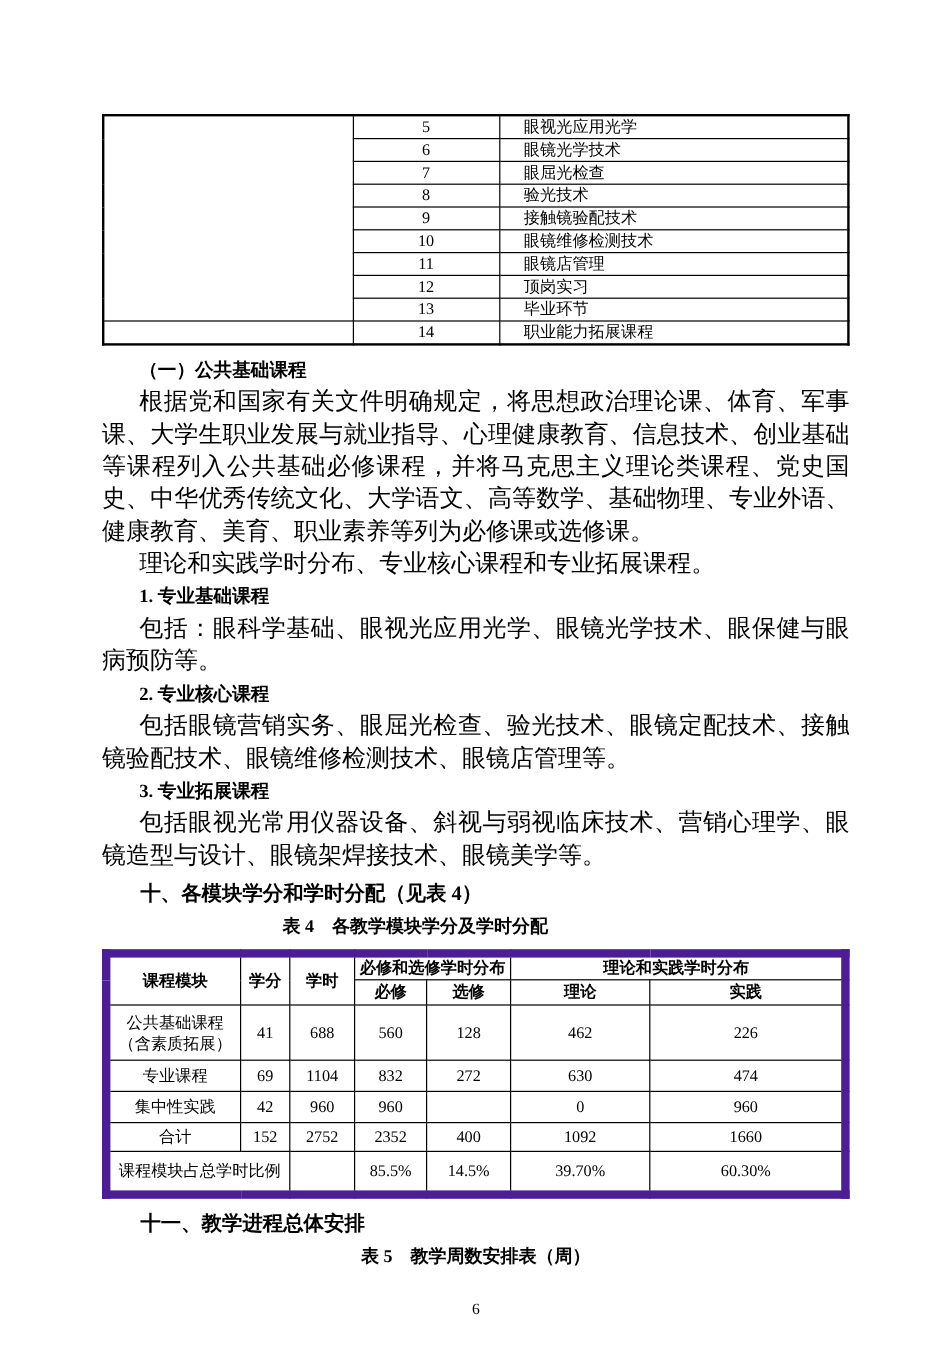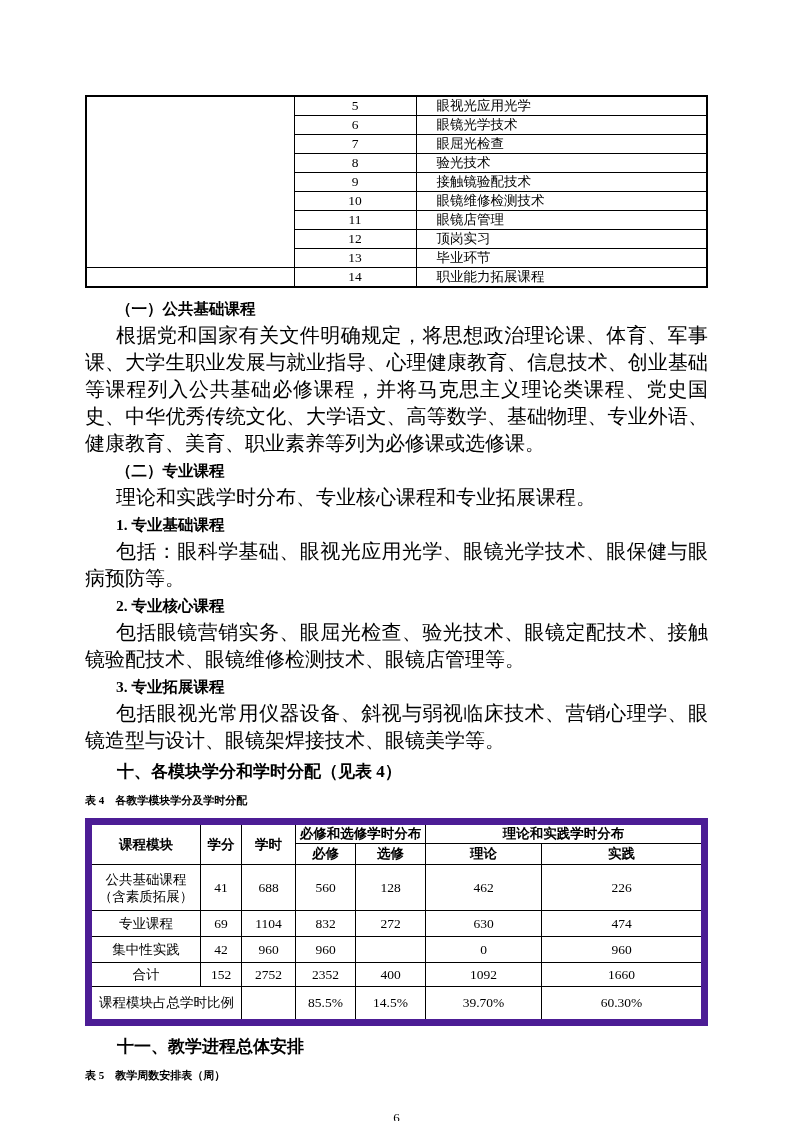--- a/index.html
+++ b/index.html
@@ -53,23 +53,23 @@
   .sec-h {
     font-weight:bold;
     font-size:17px;
     line-height:30px;
     padding-left:32px;
     margin-top:3px;
   }
   .sec-h.second { margin-top:6px; }
   .tbl-title {
     font-weight:bold;
-    font-size:11px;
+    font-size:15px;
     line-height:27px;
-    text-align:left;
+    text-align:center;
   }
   .tbl-title.t4 { margin-right:101px; }
 
   
   table.t4 {
     border-collapse:collapse;
     table-layout:fixed;
     width:623px;
     margin-top:4px;
     border:7px solid #4c1d95;
@@ -151,21 +151,20 @@
           <td></td>
           <td class="num">14</td>
           <td class="course">职业能力拓展课程</td>
         </tr>
       </tbody>
     </table>
 
     <div class="sub-h first-after-table">（一）公共基础课程</div>
     <p class="body-p">根据党和国家有关文件明确规定，将思想政治理论课、体育、军事课、大学生职业发展与就业指导、心理健康教育、信息技术、创业基础等课程列入公共基础必修课程，并将马克思主义理论类课程、党史国史、中华优秀传统文化、大学语文、高等数学、基础物理、专业外语、健康教育、美育、职业素养等列为必修课或选修课。</p>
 
-    <div class="sub-h">（二）专业课程</div>
     <p class="body-p">理论和实践学时分布、专业核心课程和专业拓展课程。</p>
 
     <div class="sub-h">1. 专业基础课程</div>
     <p class="body-p">包括：眼科学基础、眼视光应用光学、眼镜光学技术、眼保健与眼病预防等。</p>
 
     <div class="sub-h">2. 专业核心课程</div>
     <p class="body-p">包括眼镜营销实务、眼屈光检查、验光技术、眼镜定配技术、接触镜验配技术、眼镜维修检测技术、眼镜店管理等。</p>
 
     <div class="sub-h">3. 专业拓展课程</div>
     <p class="body-p">包括眼视光常用仪器设备、斜视与弱视临床技术、营销心理学、眼镜造型与设计、眼镜架焊接技术、眼镜美学等。</p>

